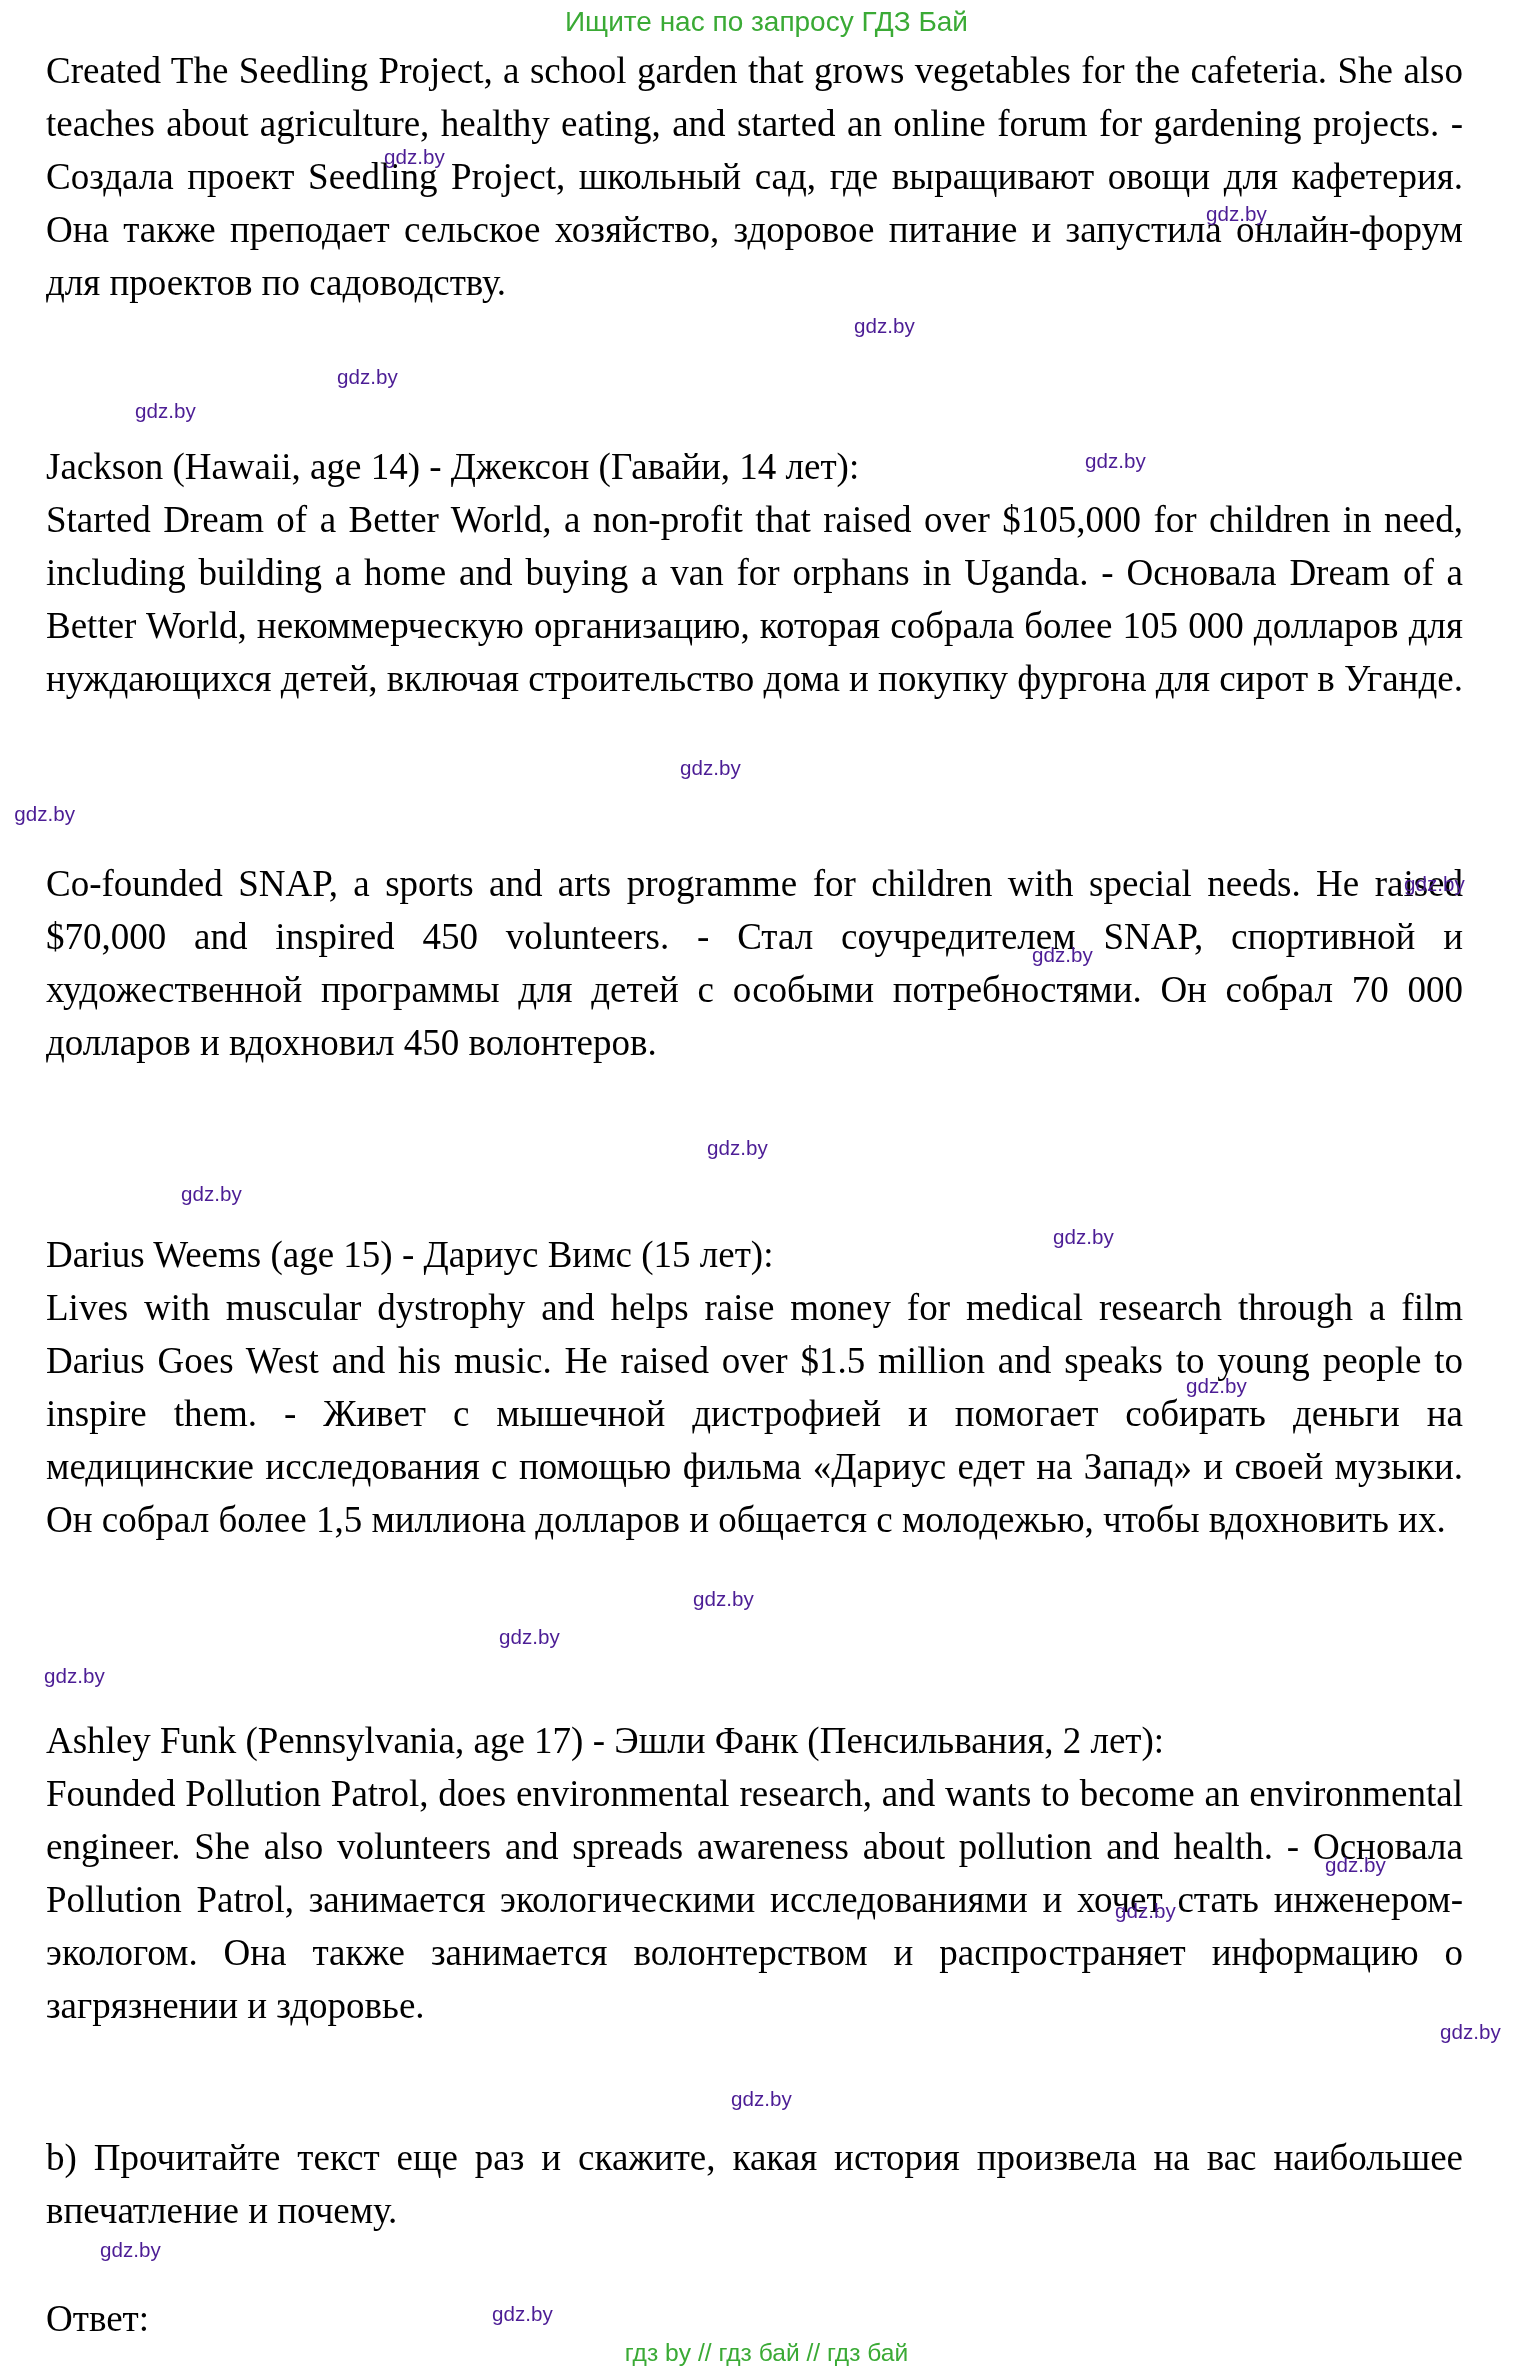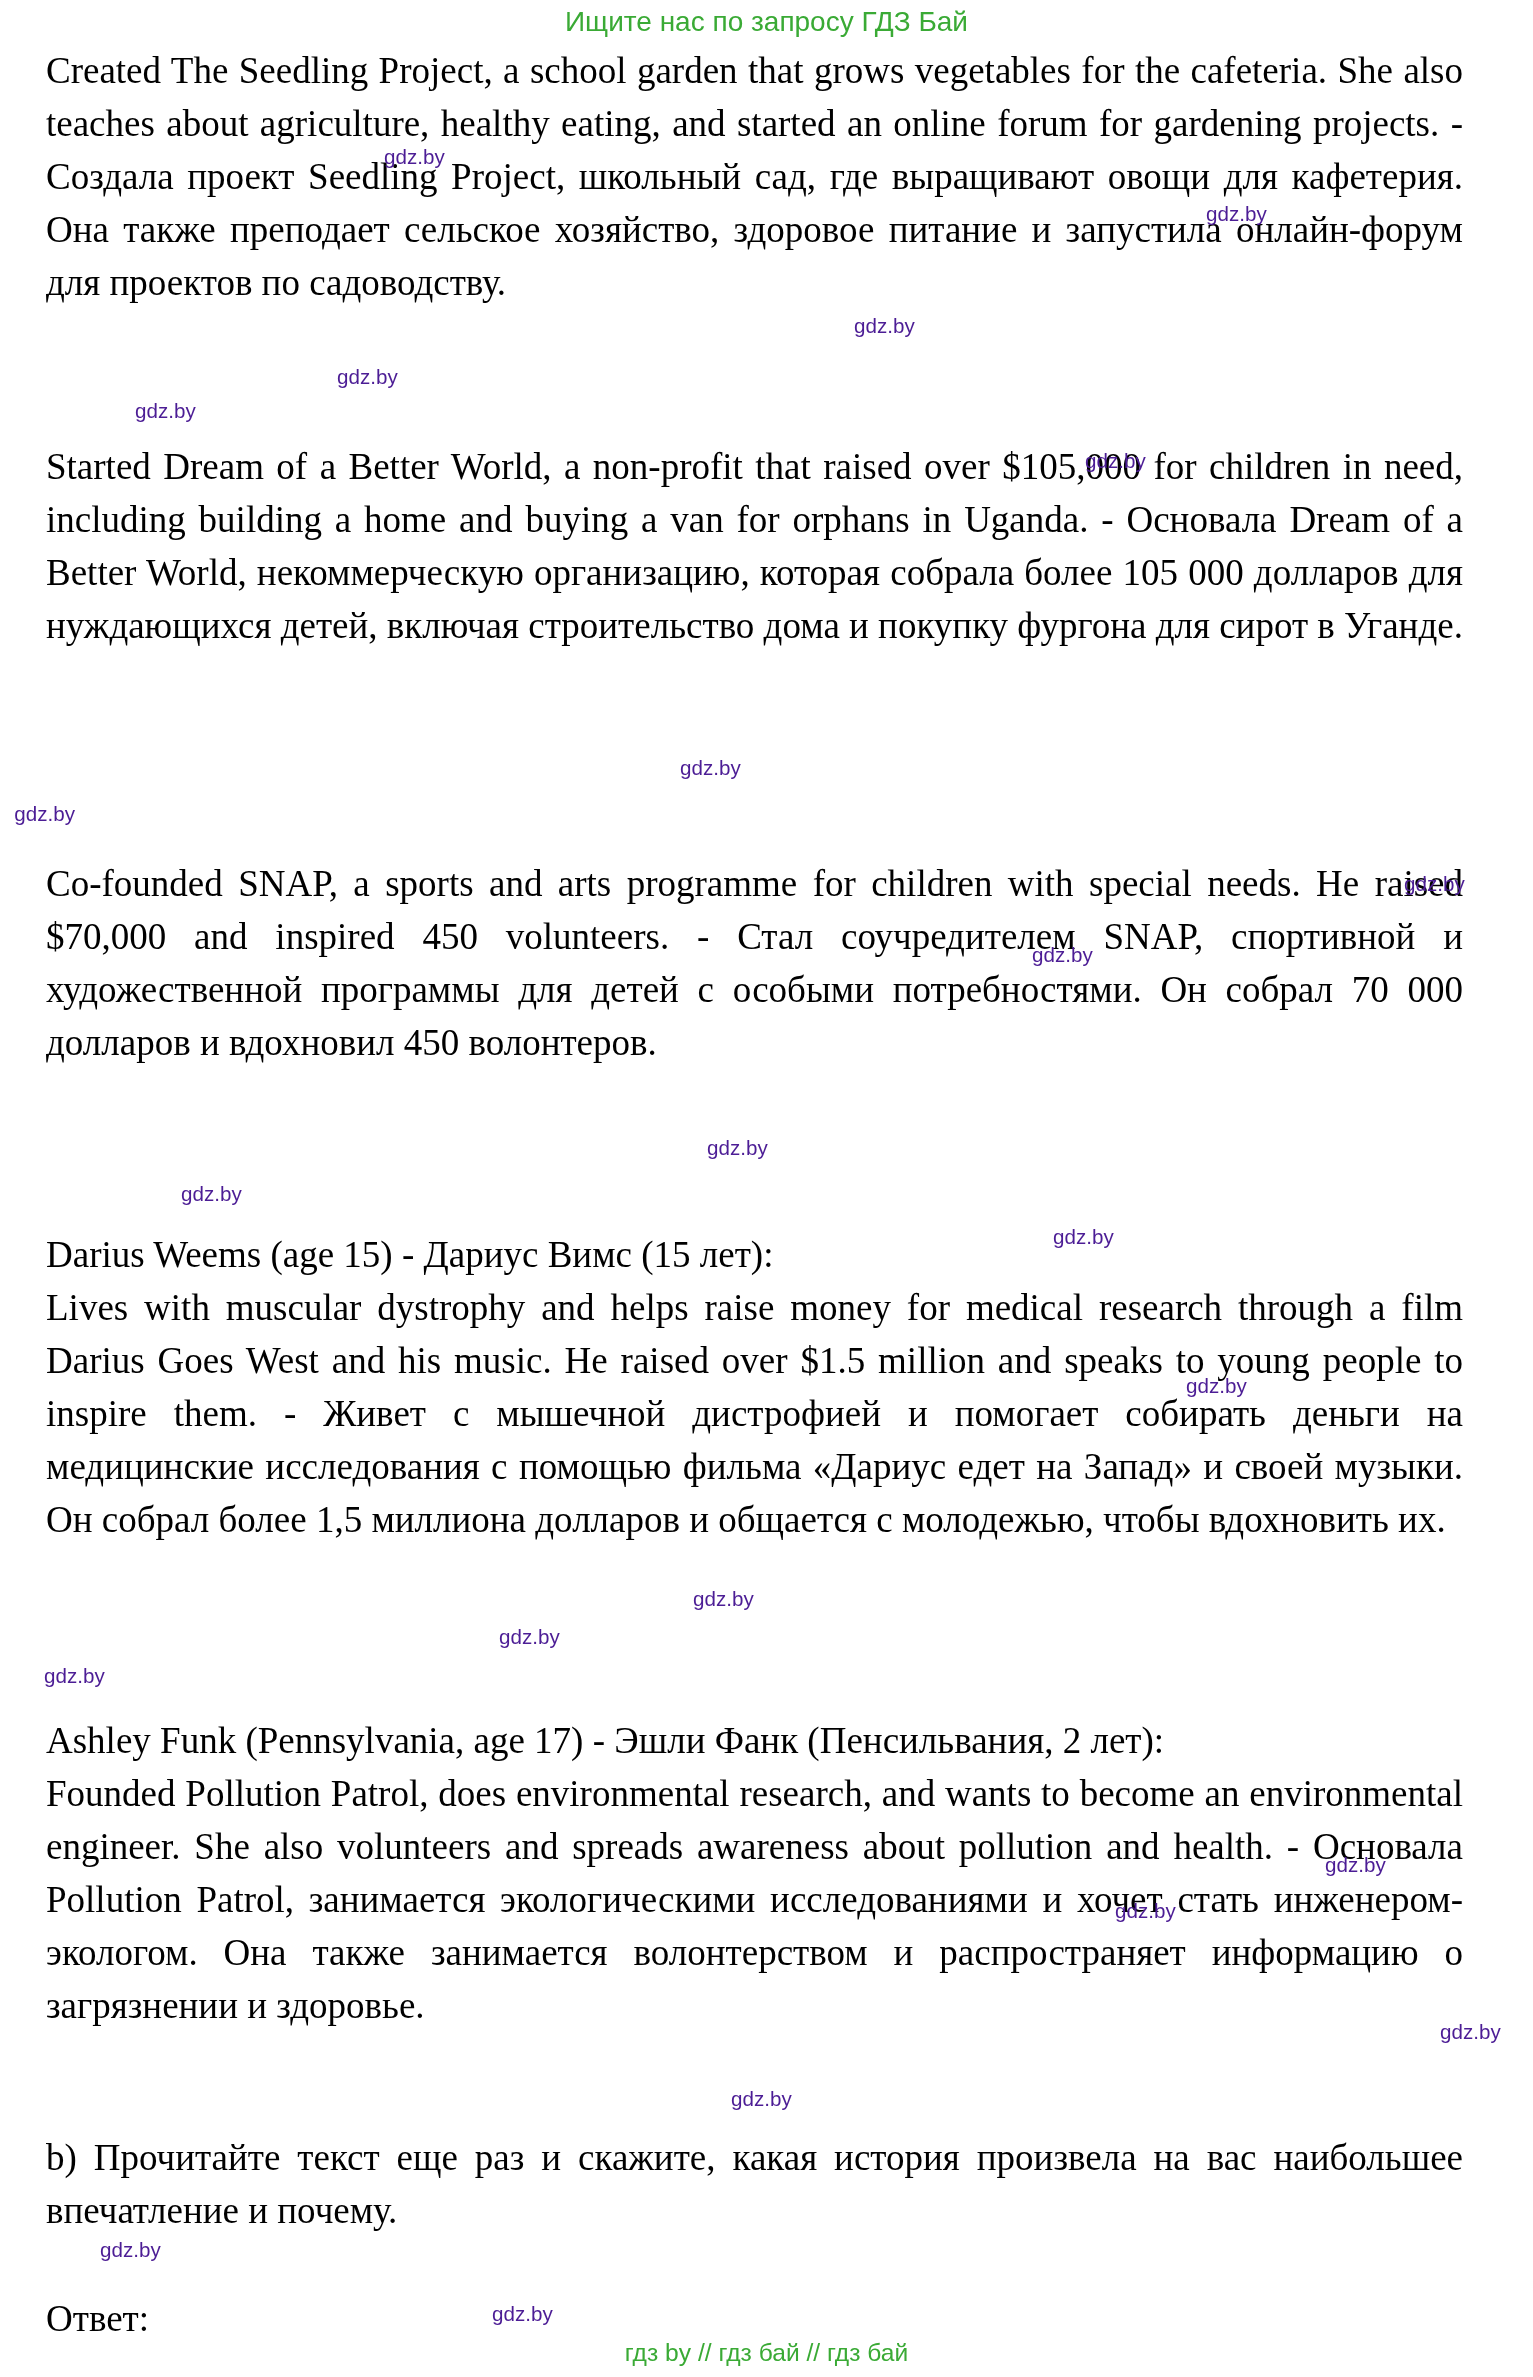--- a/index.html
+++ b/index.html
@@ -55,20 +55,21 @@
 
 <div class="page">
 
   <div class="promo promo-top">Ищите нас по запросу ГДЗ Бай</div>
 
   <section class="section s0">
     <div class="body">Created The Seedling Project, a school garden that grows vegetables for the cafeteria. She also teaches about agriculture, healthy eating, and started an online forum for gardening projects. - Создала проект Seedling Project, школьный сад, где выращивают овощи для кафетерия. Она также преподает сельское хозяйство, здоровое питание и запустила онлайн-форум для проектов по садоводству.</div>
   </section>
 
   <section class="section s1">
+    <div class="heading">Jackson (Hawaii, age 14) - Джексон (Гавайи, 14 лет):</div>
     <div class="body">Started Dream of a Better World, a non-profit that raised over $105,000 for children in need, including building a home and buying a van for orphans in Uganda. - Основала Dream of a Better World, некоммерческую организацию, которая собрала более 105 000 долларов для нуждающихся детей, включая строительство дома и покупку фургона для сирот в Уганде.</div>
   </section>
 
   <section class="section s2">
     <div class="body">Co-founded SNAP, a sports and arts programme for children with special needs. He raised $70,000 and inspired 450 volunteers. - Стал соучредителем SNAP, спортивной и художественной программы для детей с особыми потребностями. Он собрал 70 000 долларов и вдохновил 450 волонтеров.</div>
   </section>
 
   <section class="section s3">
     <div class="heading">Darius Weems (age 15) - Дариус Вимс (15 лет):</div>
     <div class="body">Lives with muscular dystrophy and helps raise money for medical research through a film Darius Goes West and his music. He raised over $1.5 million and speaks to young people to inspire them. - Живет с мышечной дистрофией и помогает собирать деньги на медицинские исследования с помощью фильма «Дариус едет на Запад» и своей музыки. Он собрал более 1,5 миллиона долларов и общается с молодежью, чтобы вдохновить их.</div>

